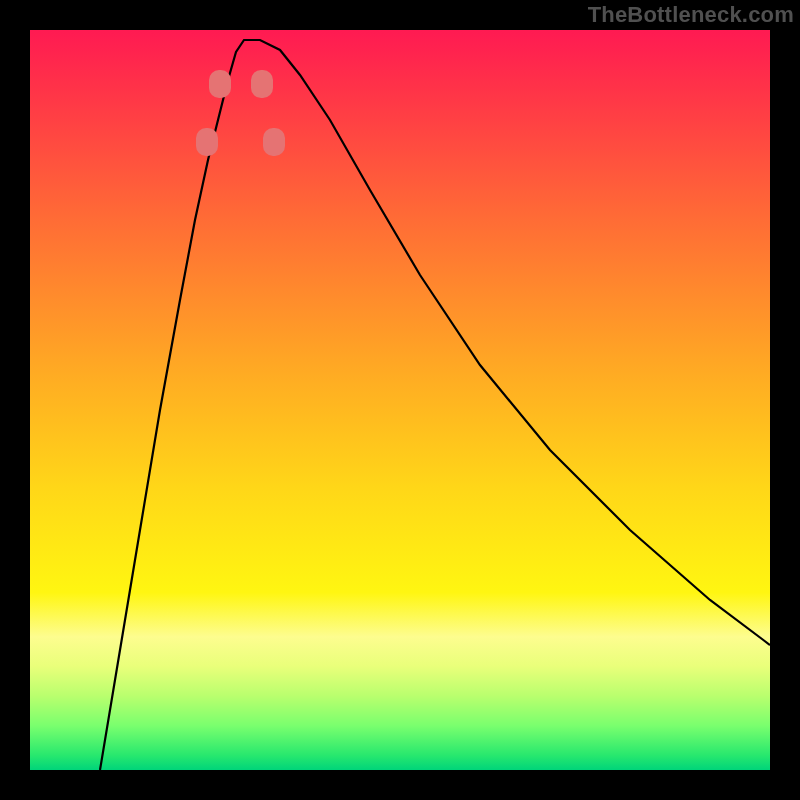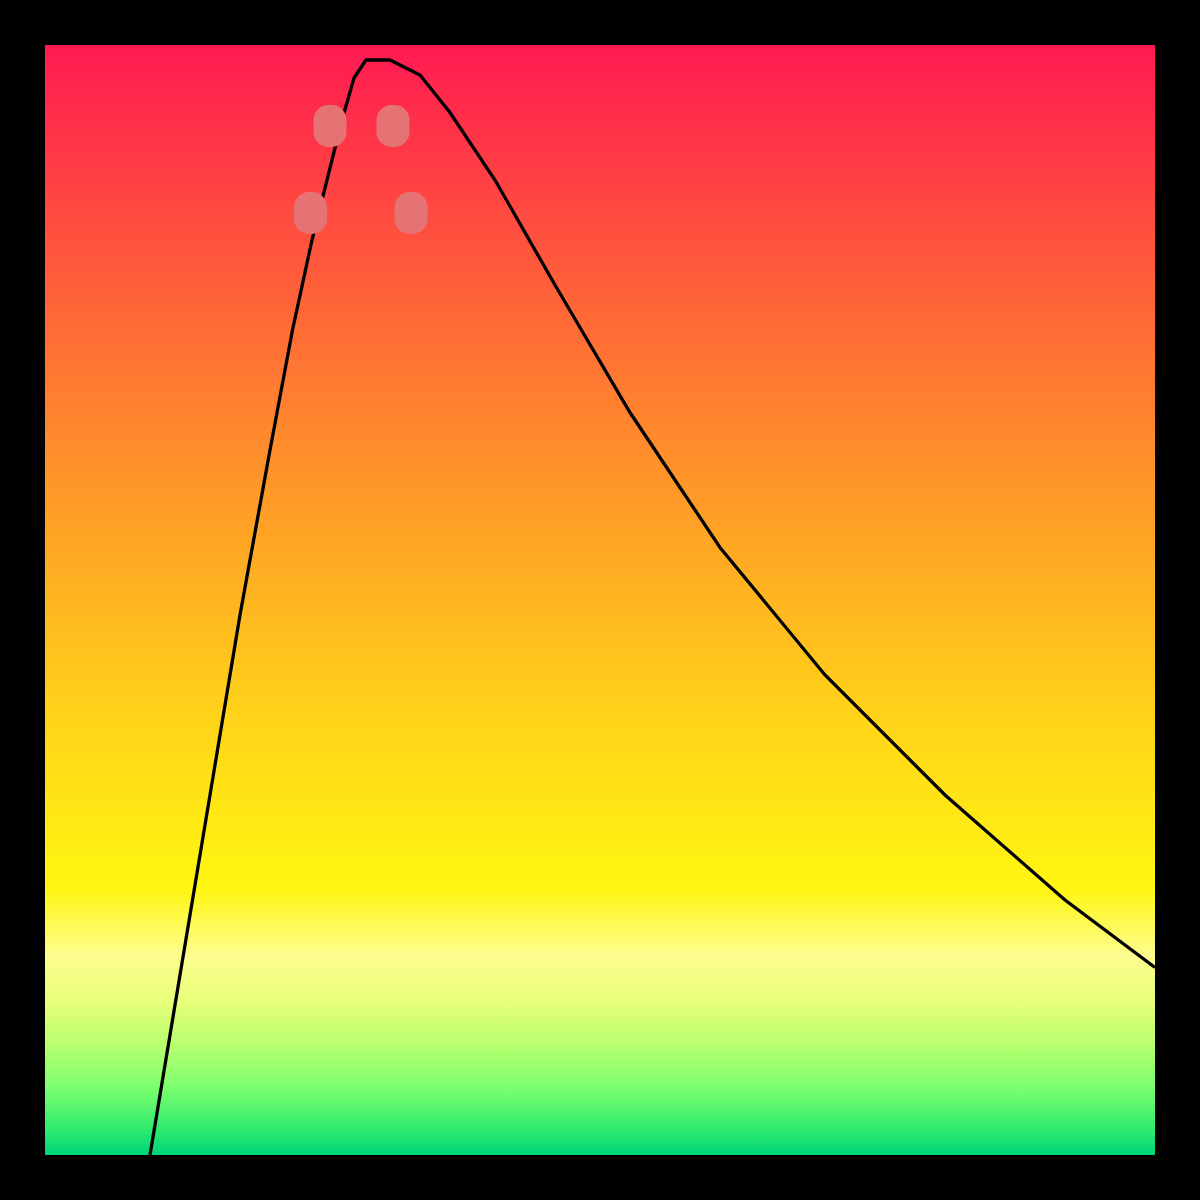--- a/index.html
+++ b/index.html
@@ -66,20 +66,21 @@
     color: #505050;
     letter-spacing: 0.2px;
     user-select: none;
   }
 </style>
 </head>
 <body>
 
 <div class="frame">
 
+  <div class="watermark">TheBottleneck.com</div>
 
   <div class="plot">
     <div class="gradient"></div>
 
     <svg class="curve-svg" viewBox="0 0 740 740" preserveAspectRatio="none">
       <path id="curve-path" fill="none" stroke="#000000" stroke-width="2.2" d="M70 740 L90 620 L110 500 L130 380 L150 270 L165 190 L178 130 L188 90 L198 50 L206 22 L214 10 L230 10 L250 20 L270 45 L300 90 L340 160 L390 245 L450 335 L520 420 L600 500 L680 570 L740 615"></path>
     </svg>
 
     <div id="markers">
         <div class="marker" style="left: 177px; top: 112px; background: rgb(229, 115, 115);"></div>

